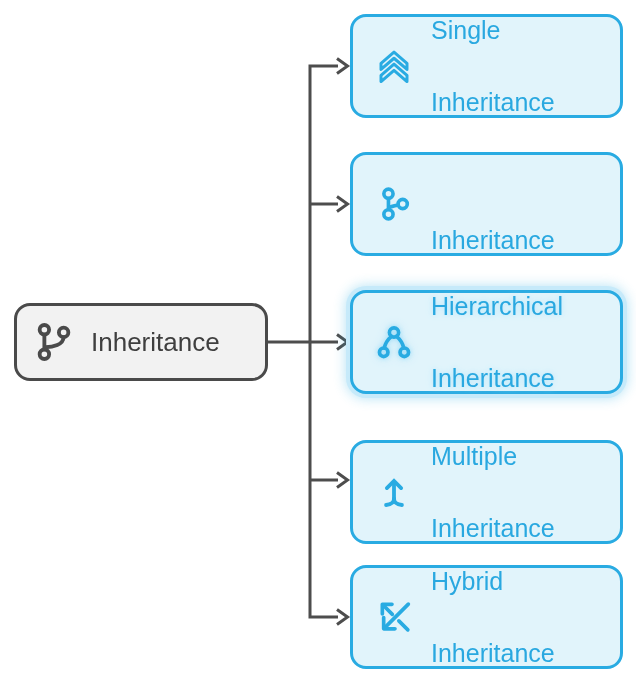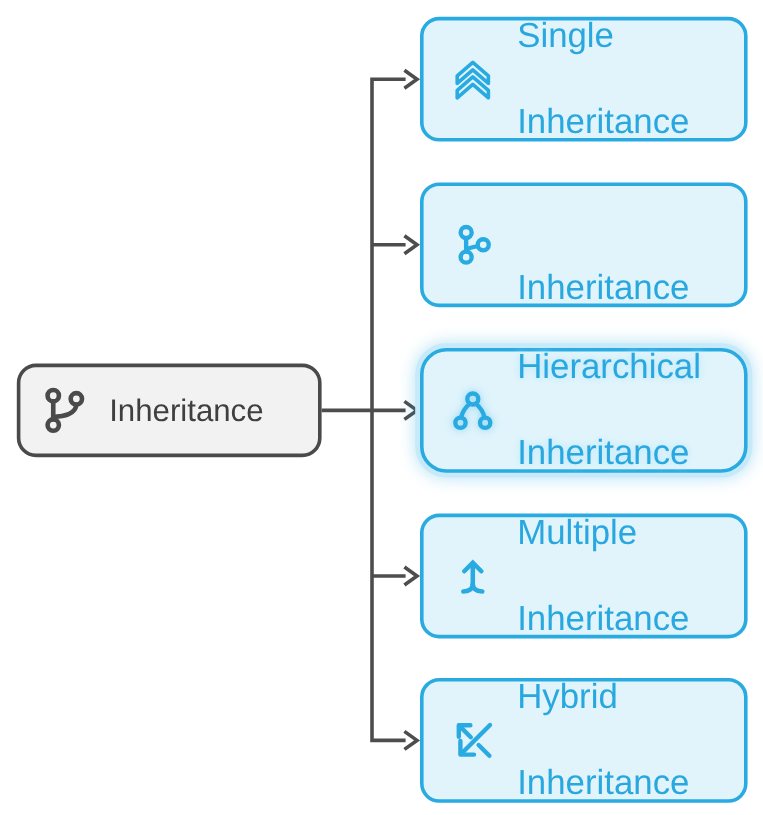--- a/index.html
+++ b/index.html
@@ -17,35 +17,34 @@
     display:flex;align-items:center;padding:0 12px 0 16px;gap:16px;
     color:#3f3f3f;font-size:26px;
   }
   .node-root .icon{width:42px;height:50px;flex:0 0 auto;display:flex;align-items:center;}
 
   
   .node-child{
     position:absolute;left:350px;width:273px;height:104px;box-sizing:border-box;
     background:#e1f4fb;border:3px solid #29abe2;border-radius:16px;
     display:flex;align-items:center;padding:0 14px 0 22px;gap:16px;
-    color:#29a8e0;font-size:29px;line-height:36px;
+    color:#29a8e0;font-size:25px;line-height:36px;
   }
   .node-child .icon{width:40px;height:46px;flex:0 0 auto;display:flex;align-items:center;}
   .node-child .label{white-space:pre-line;}
 
   .n0{top:14px;}
   .n1{top:152px;}
   .n2{top:290px;}
-  .n3{top:428px;}
+  .n3{top:440px;}
   .n4{top:565px;}
 
   
   .node-child.highlight{
     box-shadow:0 0 0 4px #c6eafa, 0 0 12px 5px rgba(41,171,226,0.30);
-    border-radius:22px;
   }
   .node-child.highlight .label{
     text-shadow:0 0 1px #bfe8fa, 0 0 5px #bfe8fa, 0 0 9px #cdeffc;
   }
   .node-child.highlight .icon svg{
     filter:drop-shadow(0 0 2.5px #9fdcf5) drop-shadow(0 0 4px #c6eafa);
   }
 
   svg{display:block;}
 </style>

